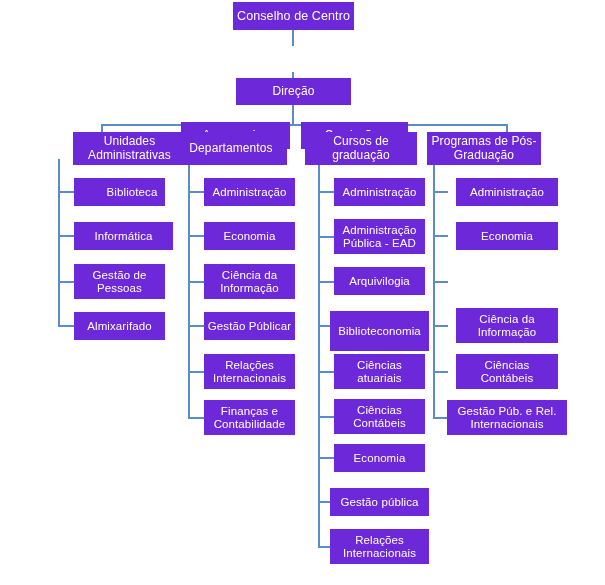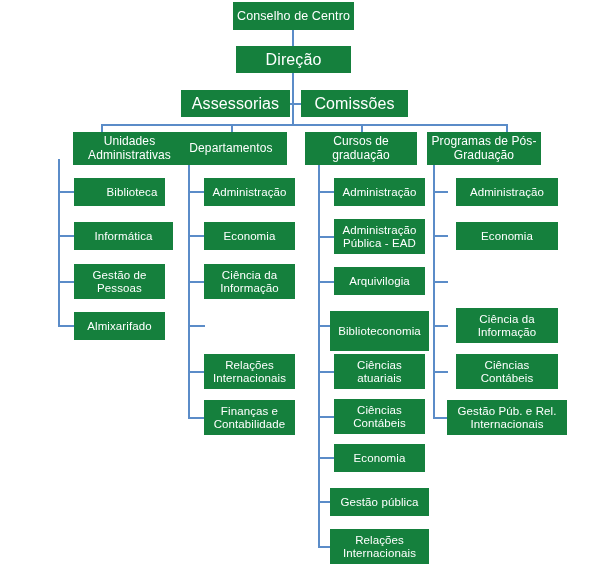--- a/index.html
+++ b/index.html
@@ -12,35 +12,35 @@
     position: relative;
     width: 605px;
     height: 585px;
     background: #ffffff;
     font-family: "Liberation Sans", sans-serif;
     overflow: hidden;
   }
   .node {
     position: absolute;
     box-sizing: border-box;
-    background: #15803d;
+    background: #6d28d9;
     color: #ffffff;
     display: flex;
     align-items: center;
     justify-content: center;
     text-align: center;
     line-height: 1.12;
     font-size: 11.5px;
     letter-spacing: 0.1px;
     padding: 0 3px;
     z-index: 3;
     white-space: pre-line;
   }
   .node.root   { font-size: 12.5px; }
-  .node.level2 { font-size: 16px; }
+  .node.level2 { font-size: 12px; margin-top: 32px; }
   .node.level3 { font-size: 11.5px; }
   .node.header { font-size: 12px; }
 
   .conn {
     position: absolute;
     background: #5B8CC8;
     z-index: 1;
   }
   .conn.v { width: 2px; }
   .conn.h { height: 2px; }
@@ -119,20 +119,21 @@
   <div class="node level3" style="left:74px; top:178px; width:91px; height:28px;padding-left:28px;">Biblioteca</div>
   <div class="node level3" style="left:74px; top:222px; width:99px; height:28px;">Informática</div>
   <div class="node level3" style="left:74px; top:264px; width:91px; height:35px;">Gestão de
 Pessoas</div>
   <div class="node level3" style="left:74px; top:312px; width:91px; height:28px;">Almixarifado</div>
 
   <div class="node level3" style="left:204px; top:178px; width:91px; height:28px;">Administração</div>
   <div class="node level3" style="left:204px; top:222px; width:91px; height:28px;">Economia</div>
   <div class="node level3" style="left:204px; top:264px; width:91px; height:35px;">Ciência da
 Informação</div>
+  <div class="node level3" style="left:204px; top:312px; width:91px; height:28px;">Gestão Públicar</div>
   <div class="node level3" style="left:204px; top:354px; width:91px; height:35px;">Relações
 Internacionais</div>
   <div class="node level3" style="left:204px; top:400px; width:91px; height:35px;">Finanças e
 Contabilidade</div>
 
   <div class="node level3" style="left:334px; top:178px; width:91px; height:28px;">Administração</div>
   <div class="node level3" style="left:334px; top:219px; width:91px; height:35px;">Administração
 Pública - EAD</div>
   <div class="node level3" style="left:334px; top:267px; width:91px; height:28px;">Arquivilogia</div>
   <div class="node level3" style="left:330px; top:311px; width:99px; height:40px;">Biblioteconomia</div>

